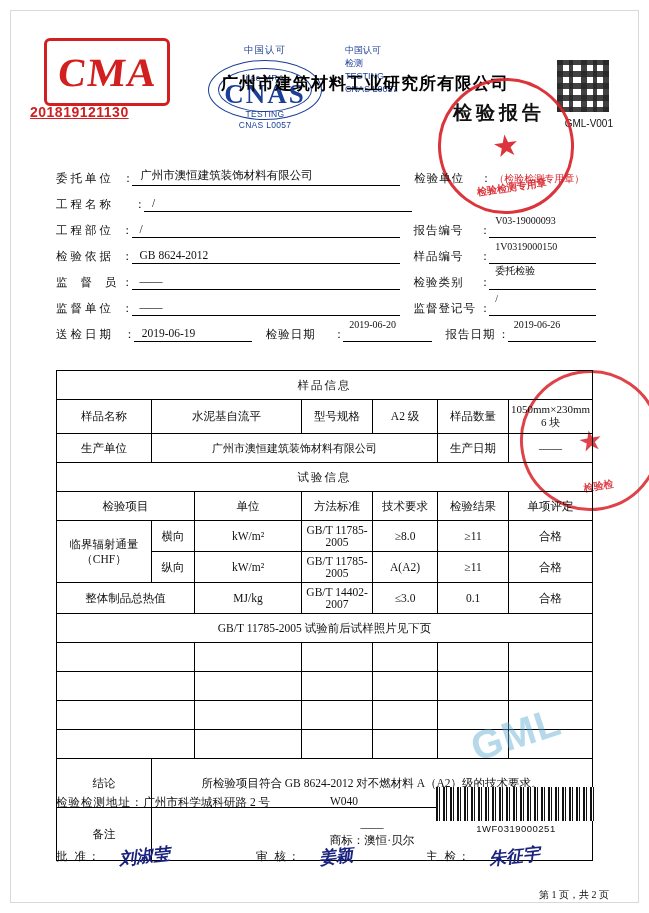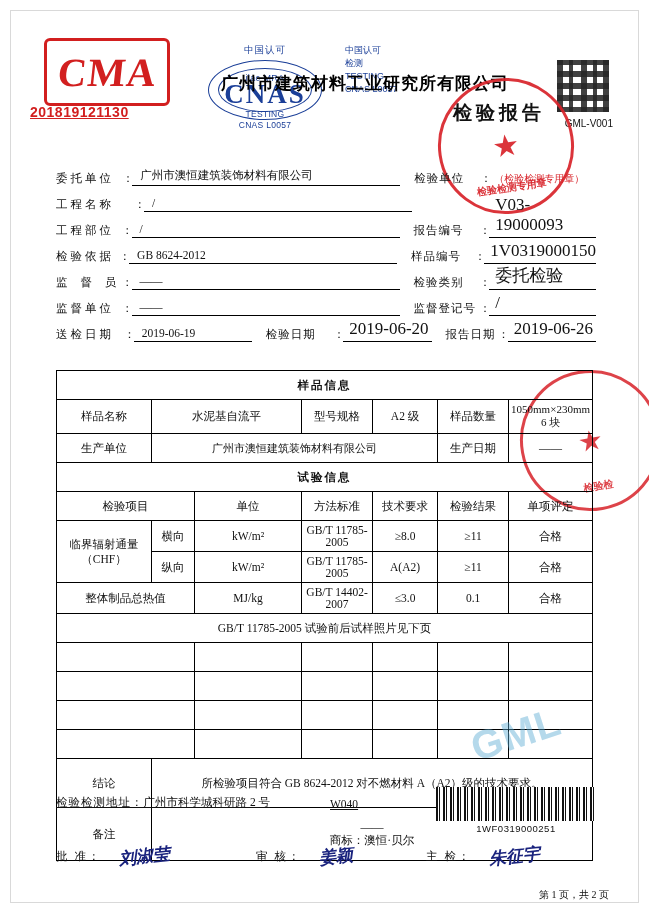--- a/index.html
+++ b/index.html
@@ -128,47 +128,47 @@
   .fvalue{
     flex:0 0 auto;width:260px;font-size:11.5px;
     border-bottom:1px solid #000;padding-left:8px;padding-bottom:2px;
     font-family:"Liberation Serif","DejaVu Serif",serif;
   }
   .flabel2{
     width:78px;font-size:11.5px;letter-spacing:1px;margin-left:14px;
     font-family:"Liberation Serif","DejaVu Serif",serif;
   }
   .fvalue2{
-    width:120px;font-size:17px;border-bottom:1px solid #000;
-    padding-left:6px;padding-bottom:2px;
+    width:120px;font-size:10px;border-bottom:1px solid #000;
+    padding-left:6px;padding-bottom:11px;
     font-family:"Liberation Serif","DejaVu Serif",serif;
   }
   .frow.split .fvalue{width:195px;}
 
   
   table.main{
     position:absolute;left:56px;top:370px;width:537px;
     border-collapse:collapse;
     font-family:"Liberation Serif","DejaVu Serif",serif;
     font-size:11.5px;
   }
   table.main td{
     border:1px solid #000;
     text-align:center;
     padding:3px 2px;
     height:22px;
   }
-  .band{font-weight:bold;letter-spacing:2px;}
+  .band{font-weight:normal;letter-spacing:2px;}
   .small{font-size:11px;}
   .left-pad{text-align:left;padding-left:10px;}
 
   
   .footer{position:absolute;left:56px;top:795px;width:540px;font-size:11.5px;
     font-family:"Liberation Serif","DejaVu Serif",serif;}
-  .addr-row{display:flex;align-items:flex-end;text-decoration:underline;}
+  .addr-row{display:flex;align-items:flex-start;}
   .addr-label{letter-spacing:1px;}
   .addr-val{}
   .w040{margin-left:60px;}
   .barcode{
     position:absolute;right:0;top:-8px;width:160px;height:34px;
     background:repeating-linear-gradient(90deg,#111 0 1.6px,#fff 1.6px 3px,#111 3px 4.2px,#fff 4.2px 7px);
   }
   .barcode-num{
     position:absolute;right:0;top:28px;width:160px;text-align:center;
     font-size:9.5px;letter-spacing:.5px;font-family:"Liberation Sans",sans-serif;

